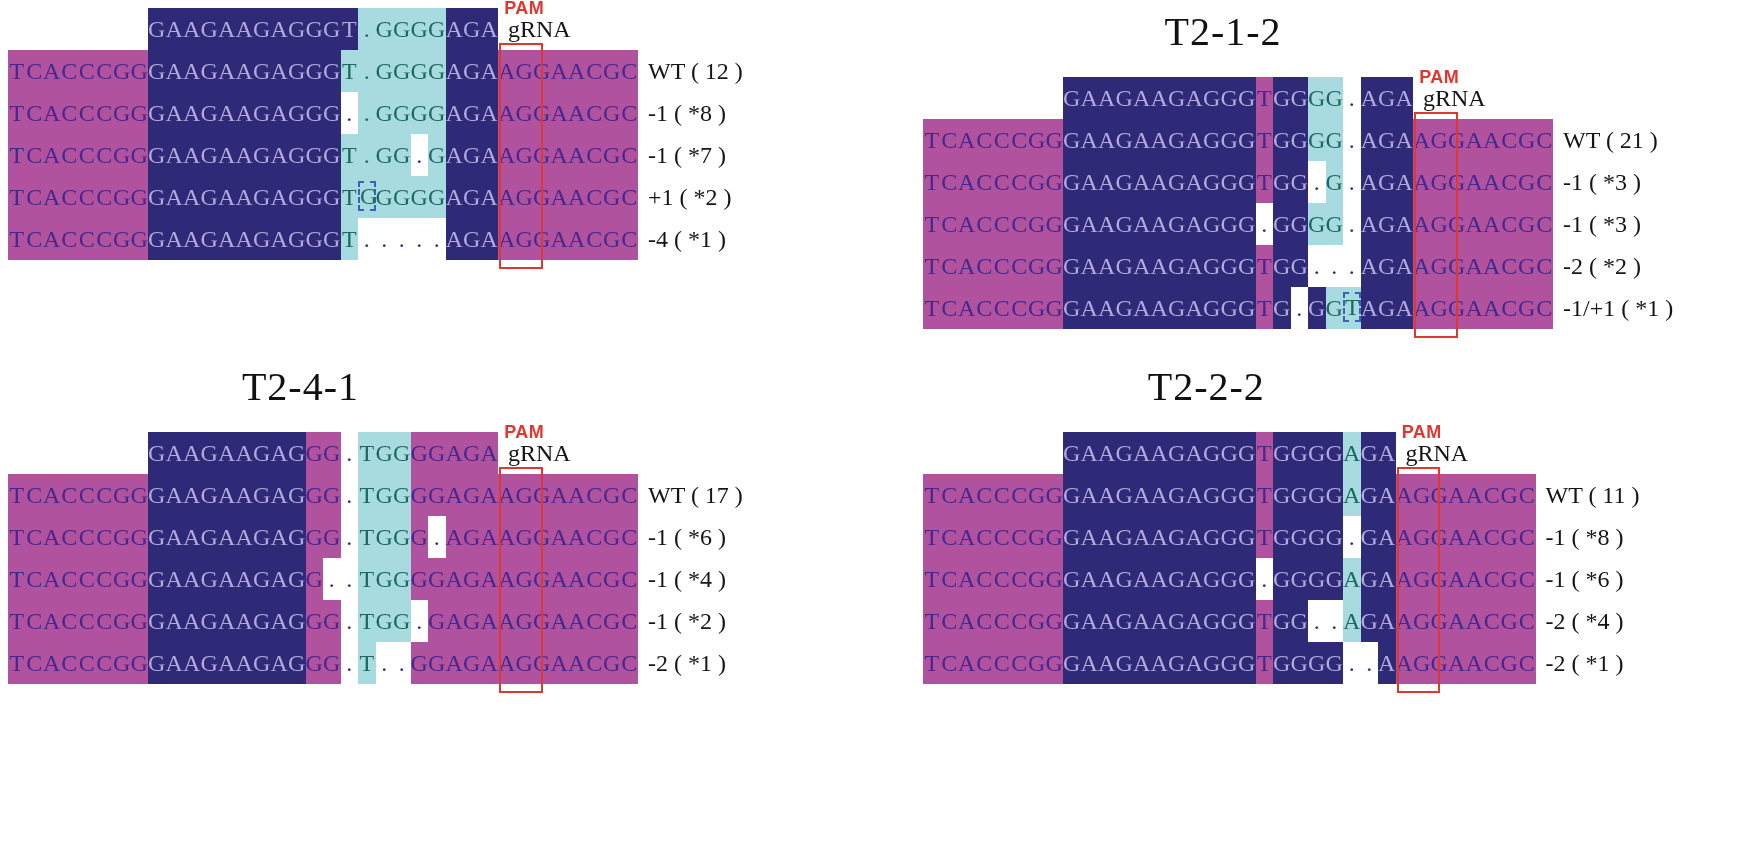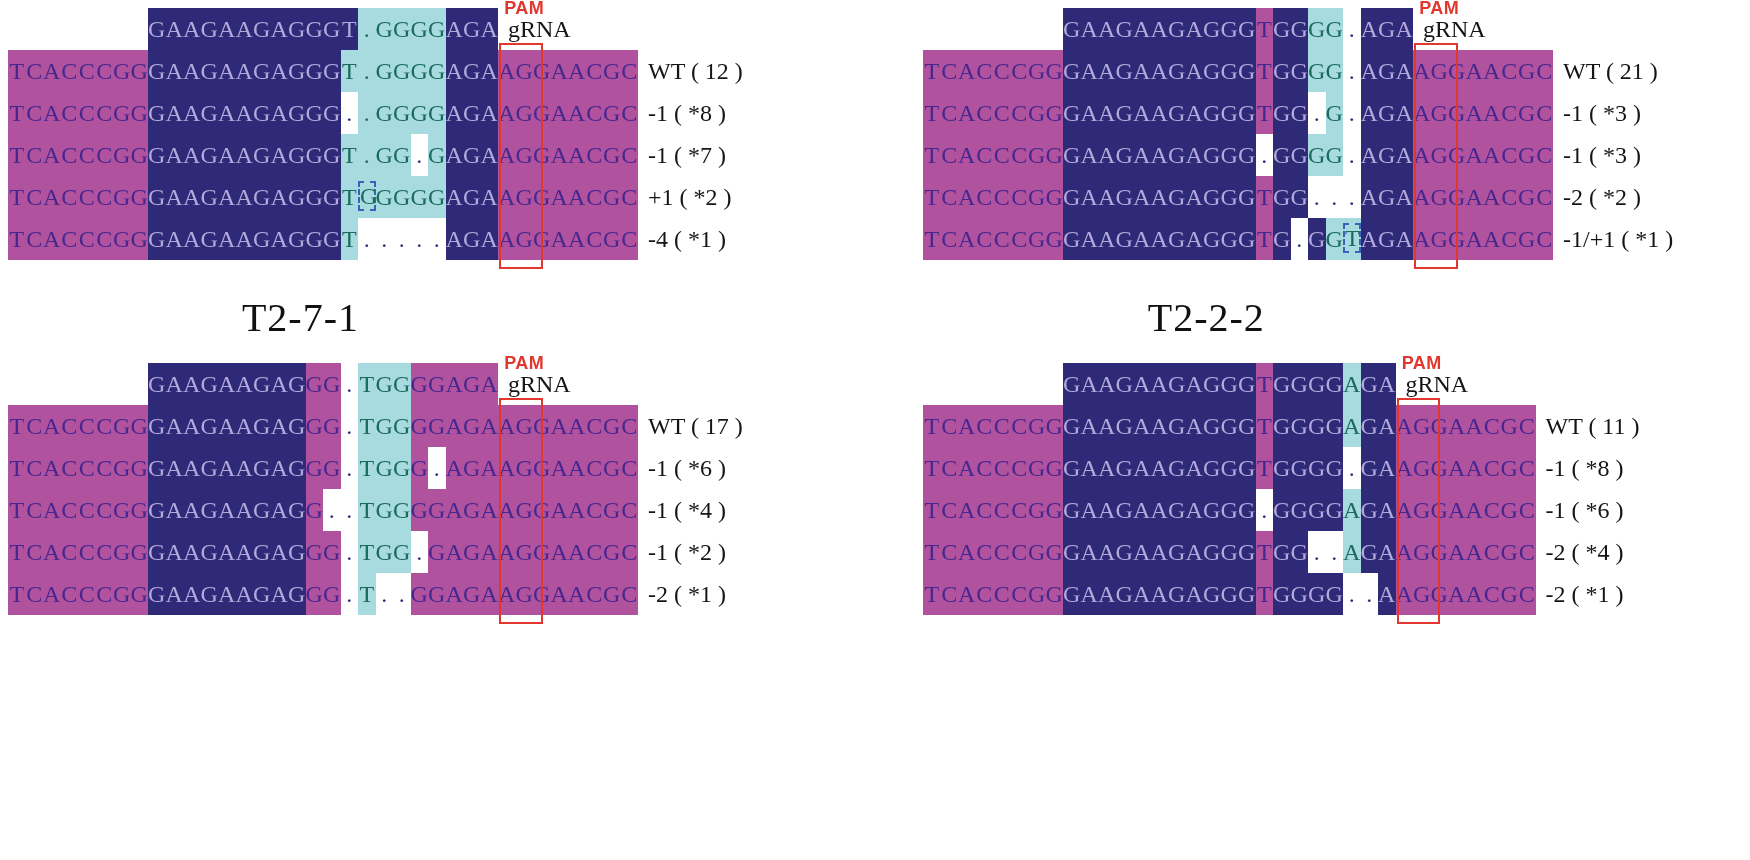--- a/index.html
+++ b/index.html
@@ -65,36 +65,37 @@
           <div class="seq-row"><span class="cell" style="background: rgb(177, 82, 158); color: rgb(69, 39, 143);">T</span><span class="cell" style="background: rgb(177, 82, 158); color: rgb(69, 39, 143);">C</span><span class="cell" style="background: rgb(177, 82, 158); color: rgb(69, 39, 143);">A</span><span class="cell" style="background: rgb(177, 82, 158); color: rgb(69, 39, 143);">C</span><span class="cell" style="background: rgb(177, 82, 158); color: rgb(69, 39, 143);">C</span><span class="cell" style="background: rgb(177, 82, 158); color: rgb(69, 39, 143);">C</span><span class="cell" style="background: rgb(177, 82, 158); color: rgb(69, 39, 143);">G</span><span class="cell" style="background: rgb(177, 82, 158); color: rgb(69, 39, 143);">G</span><span class="cell" style="background: rgb(47, 42, 119); color: rgb(179, 169, 221);">G</span><span class="cell" style="background: rgb(47, 42, 119); color: rgb(179, 169, 221);">A</span><span class="cell" style="background: rgb(47, 42, 119); color: rgb(179, 169, 221);">A</span><span class="cell" style="background: rgb(47, 42, 119); color: rgb(179, 169, 221);">G</span><span class="cell" style="background: rgb(47, 42, 119); color: rgb(179, 169, 221);">A</span><span class="cell" style="background: rgb(47, 42, 119); color: rgb(179, 169, 221);">A</span><span class="cell" style="background: rgb(47, 42, 119); color: rgb(179, 169, 221);">G</span><span class="cell" style="background: rgb(47, 42, 119); color: rgb(179, 169, 221);">A</span><span class="cell" style="background: rgb(47, 42, 119); color: rgb(179, 169, 221);">G</span><span class="cell" style="background: rgb(47, 42, 119); color: rgb(179, 169, 221);">G</span><span class="cell" style="background: rgb(47, 42, 119); color: rgb(179, 169, 221);">G</span><span class="cell" style="background: rgb(168, 219, 224); color: rgb(27, 106, 94);">T</span><span class="cell" style="background: rgb(168, 219, 224); color: rgb(27, 106, 94);">.</span><span class="cell" style="background: rgb(168, 219, 224); color: rgb(27, 106, 94);">G</span><span class="cell" style="background: rgb(168, 219, 224); color: rgb(27, 106, 94);">G</span><span class="cell" style="background: rgb(168, 219, 224); color: rgb(27, 106, 94);">G</span><span class="cell" style="background: rgb(168, 219, 224); color: rgb(27, 106, 94);">G</span><span class="cell" style="background: rgb(47, 42, 119); color: rgb(179, 169, 221);">A</span><span class="cell" style="background: rgb(47, 42, 119); color: rgb(179, 169, 221);">G</span><span class="cell" style="background: rgb(47, 42, 119); color: rgb(179, 169, 221);">A</span><span class="cell" style="background: rgb(177, 82, 158); color: rgb(69, 39, 143);">A</span><span class="cell" style="background: rgb(177, 82, 158); color: rgb(69, 39, 143);">G</span><span class="cell" style="background: rgb(177, 82, 158); color: rgb(69, 39, 143);">G</span><span class="cell" style="background: rgb(177, 82, 158); color: rgb(69, 39, 143);">A</span><span class="cell" style="background: rgb(177, 82, 158); color: rgb(69, 39, 143);">A</span><span class="cell" style="background: rgb(177, 82, 158); color: rgb(69, 39, 143);">C</span><span class="cell" style="background: rgb(177, 82, 158); color: rgb(69, 39, 143);">G</span><span class="cell" style="background: rgb(177, 82, 158); color: rgb(69, 39, 143);">C</span><span class="row-label" style="color: rgb(21, 21, 21);">WT ( 12 )</span></div>
           <div class="seq-row"><span class="cell" style="background: rgb(177, 82, 158); color: rgb(69, 39, 143);">T</span><span class="cell" style="background: rgb(177, 82, 158); color: rgb(69, 39, 143);">C</span><span class="cell" style="background: rgb(177, 82, 158); color: rgb(69, 39, 143);">A</span><span class="cell" style="background: rgb(177, 82, 158); color: rgb(69, 39, 143);">C</span><span class="cell" style="background: rgb(177, 82, 158); color: rgb(69, 39, 143);">C</span><span class="cell" style="background: rgb(177, 82, 158); color: rgb(69, 39, 143);">C</span><span class="cell" style="background: rgb(177, 82, 158); color: rgb(69, 39, 143);">G</span><span class="cell" style="background: rgb(177, 82, 158); color: rgb(69, 39, 143);">G</span><span class="cell" style="background: rgb(47, 42, 119); color: rgb(179, 169, 221);">G</span><span class="cell" style="background: rgb(47, 42, 119); color: rgb(179, 169, 221);">A</span><span class="cell" style="background: rgb(47, 42, 119); color: rgb(179, 169, 221);">A</span><span class="cell" style="background: rgb(47, 42, 119); color: rgb(179, 169, 221);">G</span><span class="cell" style="background: rgb(47, 42, 119); color: rgb(179, 169, 221);">A</span><span class="cell" style="background: rgb(47, 42, 119); color: rgb(179, 169, 221);">A</span><span class="cell" style="background: rgb(47, 42, 119); color: rgb(179, 169, 221);">G</span><span class="cell" style="background: rgb(47, 42, 119); color: rgb(179, 169, 221);">A</span><span class="cell" style="background: rgb(47, 42, 119); color: rgb(179, 169, 221);">G</span><span class="cell" style="background: rgb(47, 42, 119); color: rgb(179, 169, 221);">G</span><span class="cell" style="background: rgb(47, 42, 119); color: rgb(179, 169, 221);">G</span><span class="cell" style="background: rgb(255, 255, 255); color: rgb(47, 42, 119);">.</span><span class="cell" style="background: rgb(168, 219, 224); color: rgb(27, 106, 94);">.</span><span class="cell" style="background: rgb(168, 219, 224); color: rgb(27, 106, 94);">G</span><span class="cell" style="background: rgb(168, 219, 224); color: rgb(27, 106, 94);">G</span><span class="cell" style="background: rgb(168, 219, 224); color: rgb(27, 106, 94);">G</span><span class="cell" style="background: rgb(168, 219, 224); color: rgb(27, 106, 94);">G</span><span class="cell" style="background: rgb(47, 42, 119); color: rgb(179, 169, 221);">A</span><span class="cell" style="background: rgb(47, 42, 119); color: rgb(179, 169, 221);">G</span><span class="cell" style="background: rgb(47, 42, 119); color: rgb(179, 169, 221);">A</span><span class="cell" style="background: rgb(177, 82, 158); color: rgb(69, 39, 143);">A</span><span class="cell" style="background: rgb(177, 82, 158); color: rgb(69, 39, 143);">G</span><span class="cell" style="background: rgb(177, 82, 158); color: rgb(69, 39, 143);">G</span><span class="cell" style="background: rgb(177, 82, 158); color: rgb(69, 39, 143);">A</span><span class="cell" style="background: rgb(177, 82, 158); color: rgb(69, 39, 143);">A</span><span class="cell" style="background: rgb(177, 82, 158); color: rgb(69, 39, 143);">C</span><span class="cell" style="background: rgb(177, 82, 158); color: rgb(69, 39, 143);">G</span><span class="cell" style="background: rgb(177, 82, 158); color: rgb(69, 39, 143);">C</span><span class="row-label" style="color: rgb(21, 21, 21);">-1 ( *8 )</span></div>
           <div class="seq-row"><span class="cell" style="background: rgb(177, 82, 158); color: rgb(69, 39, 143);">T</span><span class="cell" style="background: rgb(177, 82, 158); color: rgb(69, 39, 143);">C</span><span class="cell" style="background: rgb(177, 82, 158); color: rgb(69, 39, 143);">A</span><span class="cell" style="background: rgb(177, 82, 158); color: rgb(69, 39, 143);">C</span><span class="cell" style="background: rgb(177, 82, 158); color: rgb(69, 39, 143);">C</span><span class="cell" style="background: rgb(177, 82, 158); color: rgb(69, 39, 143);">C</span><span class="cell" style="background: rgb(177, 82, 158); color: rgb(69, 39, 143);">G</span><span class="cell" style="background: rgb(177, 82, 158); color: rgb(69, 39, 143);">G</span><span class="cell" style="background: rgb(47, 42, 119); color: rgb(179, 169, 221);">G</span><span class="cell" style="background: rgb(47, 42, 119); color: rgb(179, 169, 221);">A</span><span class="cell" style="background: rgb(47, 42, 119); color: rgb(179, 169, 221);">A</span><span class="cell" style="background: rgb(47, 42, 119); color: rgb(179, 169, 221);">G</span><span class="cell" style="background: rgb(47, 42, 119); color: rgb(179, 169, 221);">A</span><span class="cell" style="background: rgb(47, 42, 119); color: rgb(179, 169, 221);">A</span><span class="cell" style="background: rgb(47, 42, 119); color: rgb(179, 169, 221);">G</span><span class="cell" style="background: rgb(47, 42, 119); color: rgb(179, 169, 221);">A</span><span class="cell" style="background: rgb(47, 42, 119); color: rgb(179, 169, 221);">G</span><span class="cell" style="background: rgb(47, 42, 119); color: rgb(179, 169, 221);">G</span><span class="cell" style="background: rgb(47, 42, 119); color: rgb(179, 169, 221);">G</span><span class="cell" style="background: rgb(168, 219, 224); color: rgb(27, 106, 94);">T</span><span class="cell" style="background: rgb(168, 219, 224); color: rgb(27, 106, 94);">.</span><span class="cell" style="background: rgb(168, 219, 224); color: rgb(27, 106, 94);">G</span><span class="cell" style="background: rgb(168, 219, 224); color: rgb(27, 106, 94);">G</span><span class="cell" style="background: rgb(255, 255, 255); color: rgb(47, 42, 119);">.</span><span class="cell" style="background: rgb(168, 219, 224); color: rgb(27, 106, 94);">G</span><span class="cell" style="background: rgb(47, 42, 119); color: rgb(179, 169, 221);">A</span><span class="cell" style="background: rgb(47, 42, 119); color: rgb(179, 169, 221);">G</span><span class="cell" style="background: rgb(47, 42, 119); color: rgb(179, 169, 221);">A</span><span class="cell" style="background: rgb(177, 82, 158); color: rgb(69, 39, 143);">A</span><span class="cell" style="background: rgb(177, 82, 158); color: rgb(69, 39, 143);">G</span><span class="cell" style="background: rgb(177, 82, 158); color: rgb(69, 39, 143);">G</span><span class="cell" style="background: rgb(177, 82, 158); color: rgb(69, 39, 143);">A</span><span class="cell" style="background: rgb(177, 82, 158); color: rgb(69, 39, 143);">A</span><span class="cell" style="background: rgb(177, 82, 158); color: rgb(69, 39, 143);">C</span><span class="cell" style="background: rgb(177, 82, 158); color: rgb(69, 39, 143);">G</span><span class="cell" style="background: rgb(177, 82, 158); color: rgb(69, 39, 143);">C</span><span class="row-label" style="color: rgb(21, 21, 21);">-1 ( *7 )</span></div>
           <div class="seq-row"><span class="cell" style="background: rgb(177, 82, 158); color: rgb(69, 39, 143);">T</span><span class="cell" style="background: rgb(177, 82, 158); color: rgb(69, 39, 143);">C</span><span class="cell" style="background: rgb(177, 82, 158); color: rgb(69, 39, 143);">A</span><span class="cell" style="background: rgb(177, 82, 158); color: rgb(69, 39, 143);">C</span><span class="cell" style="background: rgb(177, 82, 158); color: rgb(69, 39, 143);">C</span><span class="cell" style="background: rgb(177, 82, 158); color: rgb(69, 39, 143);">C</span><span class="cell" style="background: rgb(177, 82, 158); color: rgb(69, 39, 143);">G</span><span class="cell" style="background: rgb(177, 82, 158); color: rgb(69, 39, 143);">G</span><span class="cell" style="background: rgb(47, 42, 119); color: rgb(179, 169, 221);">G</span><span class="cell" style="background: rgb(47, 42, 119); color: rgb(179, 169, 221);">A</span><span class="cell" style="background: rgb(47, 42, 119); color: rgb(179, 169, 221);">A</span><span class="cell" style="background: rgb(47, 42, 119); color: rgb(179, 169, 221);">G</span><span class="cell" style="background: rgb(47, 42, 119); color: rgb(179, 169, 221);">A</span><span class="cell" style="background: rgb(47, 42, 119); color: rgb(179, 169, 221);">A</span><span class="cell" style="background: rgb(47, 42, 119); color: rgb(179, 169, 221);">G</span><span class="cell" style="background: rgb(47, 42, 119); color: rgb(179, 169, 221);">A</span><span class="cell" style="background: rgb(47, 42, 119); color: rgb(179, 169, 221);">G</span><span class="cell" style="background: rgb(47, 42, 119); color: rgb(179, 169, 221);">G</span><span class="cell" style="background: rgb(47, 42, 119); color: rgb(179, 169, 221);">G</span><span class="cell" style="background: rgb(168, 219, 224); color: rgb(27, 106, 94);">T</span><span class="cell" style="background: rgb(168, 219, 224); color: rgb(27, 106, 94);"><span class="ins-box" style="border-color: rgb(58, 98, 184);">G</span></span><span class="cell" style="background: rgb(168, 219, 224); color: rgb(27, 106, 94);">G</span><span class="cell" style="background: rgb(168, 219, 224); color: rgb(27, 106, 94);">G</span><span class="cell" style="background: rgb(168, 219, 224); color: rgb(27, 106, 94);">G</span><span class="cell" style="background: rgb(168, 219, 224); color: rgb(27, 106, 94);">G</span><span class="cell" style="background: rgb(47, 42, 119); color: rgb(179, 169, 221);">A</span><span class="cell" style="background: rgb(47, 42, 119); color: rgb(179, 169, 221);">G</span><span class="cell" style="background: rgb(47, 42, 119); color: rgb(179, 169, 221);">A</span><span class="cell" style="background: rgb(177, 82, 158); color: rgb(69, 39, 143);">A</span><span class="cell" style="background: rgb(177, 82, 158); color: rgb(69, 39, 143);">G</span><span class="cell" style="background: rgb(177, 82, 158); color: rgb(69, 39, 143);">G</span><span class="cell" style="background: rgb(177, 82, 158); color: rgb(69, 39, 143);">A</span><span class="cell" style="background: rgb(177, 82, 158); color: rgb(69, 39, 143);">A</span><span class="cell" style="background: rgb(177, 82, 158); color: rgb(69, 39, 143);">C</span><span class="cell" style="background: rgb(177, 82, 158); color: rgb(69, 39, 143);">G</span><span class="cell" style="background: rgb(177, 82, 158); color: rgb(69, 39, 143);">C</span><span class="row-label" style="color: rgb(21, 21, 21);">+1 ( *2 )</span></div>
           <div class="seq-row"><span class="cell" style="background: rgb(177, 82, 158); color: rgb(69, 39, 143);">T</span><span class="cell" style="background: rgb(177, 82, 158); color: rgb(69, 39, 143);">C</span><span class="cell" style="background: rgb(177, 82, 158); color: rgb(69, 39, 143);">A</span><span class="cell" style="background: rgb(177, 82, 158); color: rgb(69, 39, 143);">C</span><span class="cell" style="background: rgb(177, 82, 158); color: rgb(69, 39, 143);">C</span><span class="cell" style="background: rgb(177, 82, 158); color: rgb(69, 39, 143);">C</span><span class="cell" style="background: rgb(177, 82, 158); color: rgb(69, 39, 143);">G</span><span class="cell" style="background: rgb(177, 82, 158); color: rgb(69, 39, 143);">G</span><span class="cell" style="background: rgb(47, 42, 119); color: rgb(179, 169, 221);">G</span><span class="cell" style="background: rgb(47, 42, 119); color: rgb(179, 169, 221);">A</span><span class="cell" style="background: rgb(47, 42, 119); color: rgb(179, 169, 221);">A</span><span class="cell" style="background: rgb(47, 42, 119); color: rgb(179, 169, 221);">G</span><span class="cell" style="background: rgb(47, 42, 119); color: rgb(179, 169, 221);">A</span><span class="cell" style="background: rgb(47, 42, 119); color: rgb(179, 169, 221);">A</span><span class="cell" style="background: rgb(47, 42, 119); color: rgb(179, 169, 221);">G</span><span class="cell" style="background: rgb(47, 42, 119); color: rgb(179, 169, 221);">A</span><span class="cell" style="background: rgb(47, 42, 119); color: rgb(179, 169, 221);">G</span><span class="cell" style="background: rgb(47, 42, 119); color: rgb(179, 169, 221);">G</span><span class="cell" style="background: rgb(47, 42, 119); color: rgb(179, 169, 221);">G</span><span class="cell" style="background: rgb(168, 219, 224); color: rgb(27, 106, 94);">T</span><span class="cell" style="background: rgb(255, 255, 255); color: rgb(47, 42, 119);">.</span><span class="cell" style="background: rgb(255, 255, 255); color: rgb(47, 42, 119);">.</span><span class="cell" style="background: rgb(255, 255, 255); color: rgb(47, 42, 119);">.</span><span class="cell" style="background: rgb(255, 255, 255); color: rgb(47, 42, 119);">.</span><span class="cell" style="background: rgb(255, 255, 255); color: rgb(47, 42, 119);">.</span><span class="cell" style="background: rgb(47, 42, 119); color: rgb(179, 169, 221);">A</span><span class="cell" style="background: rgb(47, 42, 119); color: rgb(179, 169, 221);">G</span><span class="cell" style="background: rgb(47, 42, 119); color: rgb(179, 169, 221);">A</span><span class="cell" style="background: rgb(177, 82, 158); color: rgb(69, 39, 143);">A</span><span class="cell" style="background: rgb(177, 82, 158); color: rgb(69, 39, 143);">G</span><span class="cell" style="background: rgb(177, 82, 158); color: rgb(69, 39, 143);">G</span><span class="cell" style="background: rgb(177, 82, 158); color: rgb(69, 39, 143);">A</span><span class="cell" style="background: rgb(177, 82, 158); color: rgb(69, 39, 143);">A</span><span class="cell" style="background: rgb(177, 82, 158); color: rgb(69, 39, 143);">C</span><span class="cell" style="background: rgb(177, 82, 158); color: rgb(69, 39, 143);">G</span><span class="cell" style="background: rgb(177, 82, 158); color: rgb(69, 39, 143);">C</span><span class="row-label" style="color: rgb(21, 21, 21);">-4 ( *1 )</span></div>
         </div>
     </div>
   </section>
 
   <section class="panel right">
+    <h2 class="panel-title">T2-1-2</h2>
     <div class="align-wrap">
       <div class="pam-label" style="left: 516.25px; color: rgb(224, 55, 46);">PAM</div>
       <div class="pam-box" style="left: 491px; top: 35px; width: 43.5px; height: 226px; border-color: rgb(224, 55, 46);"></div>
       <div class="rows">
           <div class="seq-row"><span class="cell spacer"></span><span class="cell spacer"></span><span class="cell spacer"></span><span class="cell spacer"></span><span class="cell spacer"></span><span class="cell spacer"></span><span class="cell spacer"></span><span class="cell spacer"></span><span class="cell" style="background: rgb(47, 42, 119); color: rgb(179, 169, 221);">G</span><span class="cell" style="background: rgb(47, 42, 119); color: rgb(179, 169, 221);">A</span><span class="cell" style="background: rgb(47, 42, 119); color: rgb(179, 169, 221);">A</span><span class="cell" style="background: rgb(47, 42, 119); color: rgb(179, 169, 221);">G</span><span class="cell" style="background: rgb(47, 42, 119); color: rgb(179, 169, 221);">A</span><span class="cell" style="background: rgb(47, 42, 119); color: rgb(179, 169, 221);">A</span><span class="cell" style="background: rgb(47, 42, 119); color: rgb(179, 169, 221);">G</span><span class="cell" style="background: rgb(47, 42, 119); color: rgb(179, 169, 221);">A</span><span class="cell" style="background: rgb(47, 42, 119); color: rgb(179, 169, 221);">G</span><span class="cell" style="background: rgb(47, 42, 119); color: rgb(179, 169, 221);">G</span><span class="cell" style="background: rgb(47, 42, 119); color: rgb(179, 169, 221);">G</span><span class="cell" style="background: rgb(177, 82, 158); color: rgb(69, 39, 143);">T</span><span class="cell" style="background: rgb(47, 42, 119); color: rgb(179, 169, 221);">G</span><span class="cell" style="background: rgb(47, 42, 119); color: rgb(179, 169, 221);">G</span><span class="cell" style="background: rgb(168, 219, 224); color: rgb(27, 106, 94);">G</span><span class="cell" style="background: rgb(168, 219, 224); color: rgb(27, 106, 94);">G</span><span class="cell" style="background: rgb(255, 255, 255); color: rgb(47, 42, 119);">.</span><span class="cell" style="background: rgb(47, 42, 119); color: rgb(179, 169, 221);">A</span><span class="cell" style="background: rgb(47, 42, 119); color: rgb(179, 169, 221);">G</span><span class="cell" style="background: rgb(47, 42, 119); color: rgb(179, 169, 221);">A</span><span class="row-label" style="color: rgb(21, 21, 21);">gRNA</span></div>
           <div class="seq-row"><span class="cell" style="background: rgb(177, 82, 158); color: rgb(69, 39, 143);">T</span><span class="cell" style="background: rgb(177, 82, 158); color: rgb(69, 39, 143);">C</span><span class="cell" style="background: rgb(177, 82, 158); color: rgb(69, 39, 143);">A</span><span class="cell" style="background: rgb(177, 82, 158); color: rgb(69, 39, 143);">C</span><span class="cell" style="background: rgb(177, 82, 158); color: rgb(69, 39, 143);">C</span><span class="cell" style="background: rgb(177, 82, 158); color: rgb(69, 39, 143);">C</span><span class="cell" style="background: rgb(177, 82, 158); color: rgb(69, 39, 143);">G</span><span class="cell" style="background: rgb(177, 82, 158); color: rgb(69, 39, 143);">G</span><span class="cell" style="background: rgb(47, 42, 119); color: rgb(179, 169, 221);">G</span><span class="cell" style="background: rgb(47, 42, 119); color: rgb(179, 169, 221);">A</span><span class="cell" style="background: rgb(47, 42, 119); color: rgb(179, 169, 221);">A</span><span class="cell" style="background: rgb(47, 42, 119); color: rgb(179, 169, 221);">G</span><span class="cell" style="background: rgb(47, 42, 119); color: rgb(179, 169, 221);">A</span><span class="cell" style="background: rgb(47, 42, 119); color: rgb(179, 169, 221);">A</span><span class="cell" style="background: rgb(47, 42, 119); color: rgb(179, 169, 221);">G</span><span class="cell" style="background: rgb(47, 42, 119); color: rgb(179, 169, 221);">A</span><span class="cell" style="background: rgb(47, 42, 119); color: rgb(179, 169, 221);">G</span><span class="cell" style="background: rgb(47, 42, 119); color: rgb(179, 169, 221);">G</span><span class="cell" style="background: rgb(47, 42, 119); color: rgb(179, 169, 221);">G</span><span class="cell" style="background: rgb(177, 82, 158); color: rgb(69, 39, 143);">T</span><span class="cell" style="background: rgb(47, 42, 119); color: rgb(179, 169, 221);">G</span><span class="cell" style="background: rgb(47, 42, 119); color: rgb(179, 169, 221);">G</span><span class="cell" style="background: rgb(168, 219, 224); color: rgb(27, 106, 94);">G</span><span class="cell" style="background: rgb(168, 219, 224); color: rgb(27, 106, 94);">G</span><span class="cell" style="background: rgb(255, 255, 255); color: rgb(47, 42, 119);">.</span><span class="cell" style="background: rgb(47, 42, 119); color: rgb(179, 169, 221);">A</span><span class="cell" style="background: rgb(47, 42, 119); color: rgb(179, 169, 221);">G</span><span class="cell" style="background: rgb(47, 42, 119); color: rgb(179, 169, 221);">A</span><span class="cell" style="background: rgb(177, 82, 158); color: rgb(69, 39, 143);">A</span><span class="cell" style="background: rgb(177, 82, 158); color: rgb(69, 39, 143);">G</span><span class="cell" style="background: rgb(177, 82, 158); color: rgb(69, 39, 143);">G</span><span class="cell" style="background: rgb(177, 82, 158); color: rgb(69, 39, 143);">A</span><span class="cell" style="background: rgb(177, 82, 158); color: rgb(69, 39, 143);">A</span><span class="cell" style="background: rgb(177, 82, 158); color: rgb(69, 39, 143);">C</span><span class="cell" style="background: rgb(177, 82, 158); color: rgb(69, 39, 143);">G</span><span class="cell" style="background: rgb(177, 82, 158); color: rgb(69, 39, 143);">C</span><span class="row-label" style="color: rgb(21, 21, 21);">WT ( 21 )</span></div>
           <div class="seq-row"><span class="cell" style="background: rgb(177, 82, 158); color: rgb(69, 39, 143);">T</span><span class="cell" style="background: rgb(177, 82, 158); color: rgb(69, 39, 143);">C</span><span class="cell" style="background: rgb(177, 82, 158); color: rgb(69, 39, 143);">A</span><span class="cell" style="background: rgb(177, 82, 158); color: rgb(69, 39, 143);">C</span><span class="cell" style="background: rgb(177, 82, 158); color: rgb(69, 39, 143);">C</span><span class="cell" style="background: rgb(177, 82, 158); color: rgb(69, 39, 143);">C</span><span class="cell" style="background: rgb(177, 82, 158); color: rgb(69, 39, 143);">G</span><span class="cell" style="background: rgb(177, 82, 158); color: rgb(69, 39, 143);">G</span><span class="cell" style="background: rgb(47, 42, 119); color: rgb(179, 169, 221);">G</span><span class="cell" style="background: rgb(47, 42, 119); color: rgb(179, 169, 221);">A</span><span class="cell" style="background: rgb(47, 42, 119); color: rgb(179, 169, 221);">A</span><span class="cell" style="background: rgb(47, 42, 119); color: rgb(179, 169, 221);">G</span><span class="cell" style="background: rgb(47, 42, 119); color: rgb(179, 169, 221);">A</span><span class="cell" style="background: rgb(47, 42, 119); color: rgb(179, 169, 221);">A</span><span class="cell" style="background: rgb(47, 42, 119); color: rgb(179, 169, 221);">G</span><span class="cell" style="background: rgb(47, 42, 119); color: rgb(179, 169, 221);">A</span><span class="cell" style="background: rgb(47, 42, 119); color: rgb(179, 169, 221);">G</span><span class="cell" style="background: rgb(47, 42, 119); color: rgb(179, 169, 221);">G</span><span class="cell" style="background: rgb(47, 42, 119); color: rgb(179, 169, 221);">G</span><span class="cell" style="background: rgb(177, 82, 158); color: rgb(69, 39, 143);">T</span><span class="cell" style="background: rgb(47, 42, 119); color: rgb(179, 169, 221);">G</span><span class="cell" style="background: rgb(47, 42, 119); color: rgb(179, 169, 221);">G</span><span class="cell" style="background: rgb(255, 255, 255); color: rgb(47, 42, 119);">.</span><span class="cell" style="background: rgb(168, 219, 224); color: rgb(27, 106, 94);">G</span><span class="cell" style="background: rgb(255, 255, 255); color: rgb(47, 42, 119);">.</span><span class="cell" style="background: rgb(47, 42, 119); color: rgb(179, 169, 221);">A</span><span class="cell" style="background: rgb(47, 42, 119); color: rgb(179, 169, 221);">G</span><span class="cell" style="background: rgb(47, 42, 119); color: rgb(179, 169, 221);">A</span><span class="cell" style="background: rgb(177, 82, 158); color: rgb(69, 39, 143);">A</span><span class="cell" style="background: rgb(177, 82, 158); color: rgb(69, 39, 143);">G</span><span class="cell" style="background: rgb(177, 82, 158); color: rgb(69, 39, 143);">G</span><span class="cell" style="background: rgb(177, 82, 158); color: rgb(69, 39, 143);">A</span><span class="cell" style="background: rgb(177, 82, 158); color: rgb(69, 39, 143);">A</span><span class="cell" style="background: rgb(177, 82, 158); color: rgb(69, 39, 143);">C</span><span class="cell" style="background: rgb(177, 82, 158); color: rgb(69, 39, 143);">G</span><span class="cell" style="background: rgb(177, 82, 158); color: rgb(69, 39, 143);">C</span><span class="row-label" style="color: rgb(21, 21, 21);">-1 ( *3 )</span></div>
           <div class="seq-row"><span class="cell" style="background: rgb(177, 82, 158); color: rgb(69, 39, 143);">T</span><span class="cell" style="background: rgb(177, 82, 158); color: rgb(69, 39, 143);">C</span><span class="cell" style="background: rgb(177, 82, 158); color: rgb(69, 39, 143);">A</span><span class="cell" style="background: rgb(177, 82, 158); color: rgb(69, 39, 143);">C</span><span class="cell" style="background: rgb(177, 82, 158); color: rgb(69, 39, 143);">C</span><span class="cell" style="background: rgb(177, 82, 158); color: rgb(69, 39, 143);">C</span><span class="cell" style="background: rgb(177, 82, 158); color: rgb(69, 39, 143);">G</span><span class="cell" style="background: rgb(177, 82, 158); color: rgb(69, 39, 143);">G</span><span class="cell" style="background: rgb(47, 42, 119); color: rgb(179, 169, 221);">G</span><span class="cell" style="background: rgb(47, 42, 119); color: rgb(179, 169, 221);">A</span><span class="cell" style="background: rgb(47, 42, 119); color: rgb(179, 169, 221);">A</span><span class="cell" style="background: rgb(47, 42, 119); color: rgb(179, 169, 221);">G</span><span class="cell" style="background: rgb(47, 42, 119); color: rgb(179, 169, 221);">A</span><span class="cell" style="background: rgb(47, 42, 119); color: rgb(179, 169, 221);">A</span><span class="cell" style="background: rgb(47, 42, 119); color: rgb(179, 169, 221);">G</span><span class="cell" style="background: rgb(47, 42, 119); color: rgb(179, 169, 221);">A</span><span class="cell" style="background: rgb(47, 42, 119); color: rgb(179, 169, 221);">G</span><span class="cell" style="background: rgb(47, 42, 119); color: rgb(179, 169, 221);">G</span><span class="cell" style="background: rgb(47, 42, 119); color: rgb(179, 169, 221);">G</span><span class="cell" style="background: rgb(255, 255, 255); color: rgb(47, 42, 119);">.</span><span class="cell" style="background: rgb(47, 42, 119); color: rgb(179, 169, 221);">G</span><span class="cell" style="background: rgb(47, 42, 119); color: rgb(179, 169, 221);">G</span><span class="cell" style="background: rgb(168, 219, 224); color: rgb(27, 106, 94);">G</span><span class="cell" style="background: rgb(168, 219, 224); color: rgb(27, 106, 94);">G</span><span class="cell" style="background: rgb(255, 255, 255); color: rgb(47, 42, 119);">.</span><span class="cell" style="background: rgb(47, 42, 119); color: rgb(179, 169, 221);">A</span><span class="cell" style="background: rgb(47, 42, 119); color: rgb(179, 169, 221);">G</span><span class="cell" style="background: rgb(47, 42, 119); color: rgb(179, 169, 221);">A</span><span class="cell" style="background: rgb(177, 82, 158); color: rgb(69, 39, 143);">A</span><span class="cell" style="background: rgb(177, 82, 158); color: rgb(69, 39, 143);">G</span><span class="cell" style="background: rgb(177, 82, 158); color: rgb(69, 39, 143);">G</span><span class="cell" style="background: rgb(177, 82, 158); color: rgb(69, 39, 143);">A</span><span class="cell" style="background: rgb(177, 82, 158); color: rgb(69, 39, 143);">A</span><span class="cell" style="background: rgb(177, 82, 158); color: rgb(69, 39, 143);">C</span><span class="cell" style="background: rgb(177, 82, 158); color: rgb(69, 39, 143);">G</span><span class="cell" style="background: rgb(177, 82, 158); color: rgb(69, 39, 143);">C</span><span class="row-label" style="color: rgb(21, 21, 21);">-1 ( *3 )</span></div>
           <div class="seq-row"><span class="cell" style="background: rgb(177, 82, 158); color: rgb(69, 39, 143);">T</span><span class="cell" style="background: rgb(177, 82, 158); color: rgb(69, 39, 143);">C</span><span class="cell" style="background: rgb(177, 82, 158); color: rgb(69, 39, 143);">A</span><span class="cell" style="background: rgb(177, 82, 158); color: rgb(69, 39, 143);">C</span><span class="cell" style="background: rgb(177, 82, 158); color: rgb(69, 39, 143);">C</span><span class="cell" style="background: rgb(177, 82, 158); color: rgb(69, 39, 143);">C</span><span class="cell" style="background: rgb(177, 82, 158); color: rgb(69, 39, 143);">G</span><span class="cell" style="background: rgb(177, 82, 158); color: rgb(69, 39, 143);">G</span><span class="cell" style="background: rgb(47, 42, 119); color: rgb(179, 169, 221);">G</span><span class="cell" style="background: rgb(47, 42, 119); color: rgb(179, 169, 221);">A</span><span class="cell" style="background: rgb(47, 42, 119); color: rgb(179, 169, 221);">A</span><span class="cell" style="background: rgb(47, 42, 119); color: rgb(179, 169, 221);">G</span><span class="cell" style="background: rgb(47, 42, 119); color: rgb(179, 169, 221);">A</span><span class="cell" style="background: rgb(47, 42, 119); color: rgb(179, 169, 221);">A</span><span class="cell" style="background: rgb(47, 42, 119); color: rgb(179, 169, 221);">G</span><span class="cell" style="background: rgb(47, 42, 119); color: rgb(179, 169, 221);">A</span><span class="cell" style="background: rgb(47, 42, 119); color: rgb(179, 169, 221);">G</span><span class="cell" style="background: rgb(47, 42, 119); color: rgb(179, 169, 221);">G</span><span class="cell" style="background: rgb(47, 42, 119); color: rgb(179, 169, 221);">G</span><span class="cell" style="background: rgb(177, 82, 158); color: rgb(69, 39, 143);">T</span><span class="cell" style="background: rgb(47, 42, 119); color: rgb(179, 169, 221);">G</span><span class="cell" style="background: rgb(47, 42, 119); color: rgb(179, 169, 221);">G</span><span class="cell" style="background: rgb(255, 255, 255); color: rgb(47, 42, 119);">.</span><span class="cell" style="background: rgb(255, 255, 255); color: rgb(47, 42, 119);">.</span><span class="cell" style="background: rgb(255, 255, 255); color: rgb(47, 42, 119);">.</span><span class="cell" style="background: rgb(47, 42, 119); color: rgb(179, 169, 221);">A</span><span class="cell" style="background: rgb(47, 42, 119); color: rgb(179, 169, 221);">G</span><span class="cell" style="background: rgb(47, 42, 119); color: rgb(179, 169, 221);">A</span><span class="cell" style="background: rgb(177, 82, 158); color: rgb(69, 39, 143);">A</span><span class="cell" style="background: rgb(177, 82, 158); color: rgb(69, 39, 143);">G</span><span class="cell" style="background: rgb(177, 82, 158); color: rgb(69, 39, 143);">G</span><span class="cell" style="background: rgb(177, 82, 158); color: rgb(69, 39, 143);">A</span><span class="cell" style="background: rgb(177, 82, 158); color: rgb(69, 39, 143);">A</span><span class="cell" style="background: rgb(177, 82, 158); color: rgb(69, 39, 143);">C</span><span class="cell" style="background: rgb(177, 82, 158); color: rgb(69, 39, 143);">G</span><span class="cell" style="background: rgb(177, 82, 158); color: rgb(69, 39, 143);">C</span><span class="row-label" style="color: rgb(21, 21, 21);">-2 ( *2 )</span></div>
           <div class="seq-row"><span class="cell" style="background: rgb(177, 82, 158); color: rgb(69, 39, 143);">T</span><span class="cell" style="background: rgb(177, 82, 158); color: rgb(69, 39, 143);">C</span><span class="cell" style="background: rgb(177, 82, 158); color: rgb(69, 39, 143);">A</span><span class="cell" style="background: rgb(177, 82, 158); color: rgb(69, 39, 143);">C</span><span class="cell" style="background: rgb(177, 82, 158); color: rgb(69, 39, 143);">C</span><span class="cell" style="background: rgb(177, 82, 158); color: rgb(69, 39, 143);">C</span><span class="cell" style="background: rgb(177, 82, 158); color: rgb(69, 39, 143);">G</span><span class="cell" style="background: rgb(177, 82, 158); color: rgb(69, 39, 143);">G</span><span class="cell" style="background: rgb(47, 42, 119); color: rgb(179, 169, 221);">G</span><span class="cell" style="background: rgb(47, 42, 119); color: rgb(179, 169, 221);">A</span><span class="cell" style="background: rgb(47, 42, 119); color: rgb(179, 169, 221);">A</span><span class="cell" style="background: rgb(47, 42, 119); color: rgb(179, 169, 221);">G</span><span class="cell" style="background: rgb(47, 42, 119); color: rgb(179, 169, 221);">A</span><span class="cell" style="background: rgb(47, 42, 119); color: rgb(179, 169, 221);">A</span><span class="cell" style="background: rgb(47, 42, 119); color: rgb(179, 169, 221);">G</span><span class="cell" style="background: rgb(47, 42, 119); color: rgb(179, 169, 221);">A</span><span class="cell" style="background: rgb(47, 42, 119); color: rgb(179, 169, 221);">G</span><span class="cell" style="background: rgb(47, 42, 119); color: rgb(179, 169, 221);">G</span><span class="cell" style="background: rgb(47, 42, 119); color: rgb(179, 169, 221);">G</span><span class="cell" style="background: rgb(177, 82, 158); color: rgb(69, 39, 143);">T</span><span class="cell" style="background: rgb(47, 42, 119); color: rgb(179, 169, 221);">G</span><span class="cell" style="background: rgb(255, 255, 255); color: rgb(47, 42, 119);">.</span><span class="cell" style="background: rgb(47, 42, 119); color: rgb(179, 169, 221);">G</span><span class="cell" style="background: rgb(168, 219, 224); color: rgb(27, 106, 94);">G</span><span class="cell" style="background: rgb(168, 219, 224); color: rgb(27, 106, 94);"><span class="ins-box" style="border-color: rgb(58, 98, 184);">T</span></span><span class="cell" style="background: rgb(47, 42, 119); color: rgb(179, 169, 221);">A</span><span class="cell" style="background: rgb(47, 42, 119); color: rgb(179, 169, 221);">G</span><span class="cell" style="background: rgb(47, 42, 119); color: rgb(179, 169, 221);">A</span><span class="cell" style="background: rgb(177, 82, 158); color: rgb(69, 39, 143);">A</span><span class="cell" style="background: rgb(177, 82, 158); color: rgb(69, 39, 143);">G</span><span class="cell" style="background: rgb(177, 82, 158); color: rgb(69, 39, 143);">G</span><span class="cell" style="background: rgb(177, 82, 158); color: rgb(69, 39, 143);">A</span><span class="cell" style="background: rgb(177, 82, 158); color: rgb(69, 39, 143);">A</span><span class="cell" style="background: rgb(177, 82, 158); color: rgb(69, 39, 143);">C</span><span class="cell" style="background: rgb(177, 82, 158); color: rgb(69, 39, 143);">G</span><span class="cell" style="background: rgb(177, 82, 158); color: rgb(69, 39, 143);">C</span><span class="row-label" style="color: rgb(21, 21, 21);">-1/+1 ( *1 )</span></div>
         </div>
     </div>
   </section>
 
   <section class="panel left">
-    <h2 class="panel-title">T2-7-1</h2>
+    <h2 class="panel-title">T2-4-1</h2>
     <div class="align-wrap">
       <div class="pam-label" style="left: 516.25px; color: rgb(224, 55, 46);">PAM</div>
       <div class="pam-box" style="left: 491px; top: 35px; width: 43.5px; height: 226px; border-color: rgb(224, 55, 46);"></div>
       <div class="rows">
           <div class="seq-row"><span class="cell spacer"></span><span class="cell spacer"></span><span class="cell spacer"></span><span class="cell spacer"></span><span class="cell spacer"></span><span class="cell spacer"></span><span class="cell spacer"></span><span class="cell spacer"></span><span class="cell" style="background: rgb(47, 42, 119); color: rgb(179, 169, 221);">G</span><span class="cell" style="background: rgb(47, 42, 119); color: rgb(179, 169, 221);">A</span><span class="cell" style="background: rgb(47, 42, 119); color: rgb(179, 169, 221);">A</span><span class="cell" style="background: rgb(47, 42, 119); color: rgb(179, 169, 221);">G</span><span class="cell" style="background: rgb(47, 42, 119); color: rgb(179, 169, 221);">A</span><span class="cell" style="background: rgb(47, 42, 119); color: rgb(179, 169, 221);">A</span><span class="cell" style="background: rgb(47, 42, 119); color: rgb(179, 169, 221);">G</span><span class="cell" style="background: rgb(47, 42, 119); color: rgb(179, 169, 221);">A</span><span class="cell" style="background: rgb(47, 42, 119); color: rgb(179, 169, 221);">G</span><span class="cell" style="background: rgb(177, 82, 158); color: rgb(69, 39, 143);">G</span><span class="cell" style="background: rgb(177, 82, 158); color: rgb(69, 39, 143);">G</span><span class="cell" style="background: rgb(255, 255, 255); color: rgb(47, 42, 119);">.</span><span class="cell" style="background: rgb(168, 219, 224); color: rgb(27, 106, 94);">T</span><span class="cell" style="background: rgb(168, 219, 224); color: rgb(27, 106, 94);">G</span><span class="cell" style="background: rgb(168, 219, 224); color: rgb(27, 106, 94);">G</span><span class="cell" style="background: rgb(177, 82, 158); color: rgb(69, 39, 143);">G</span><span class="cell" style="background: rgb(177, 82, 158); color: rgb(69, 39, 143);">G</span><span class="cell" style="background: rgb(177, 82, 158); color: rgb(69, 39, 143);">A</span><span class="cell" style="background: rgb(177, 82, 158); color: rgb(69, 39, 143);">G</span><span class="cell" style="background: rgb(177, 82, 158); color: rgb(69, 39, 143);">A</span><span class="row-label" style="color: rgb(21, 21, 21);">gRNA</span></div>
           <div class="seq-row"><span class="cell" style="background: rgb(177, 82, 158); color: rgb(69, 39, 143);">T</span><span class="cell" style="background: rgb(177, 82, 158); color: rgb(69, 39, 143);">C</span><span class="cell" style="background: rgb(177, 82, 158); color: rgb(69, 39, 143);">A</span><span class="cell" style="background: rgb(177, 82, 158); color: rgb(69, 39, 143);">C</span><span class="cell" style="background: rgb(177, 82, 158); color: rgb(69, 39, 143);">C</span><span class="cell" style="background: rgb(177, 82, 158); color: rgb(69, 39, 143);">C</span><span class="cell" style="background: rgb(177, 82, 158); color: rgb(69, 39, 143);">G</span><span class="cell" style="background: rgb(177, 82, 158); color: rgb(69, 39, 143);">G</span><span class="cell" style="background: rgb(47, 42, 119); color: rgb(179, 169, 221);">G</span><span class="cell" style="background: rgb(47, 42, 119); color: rgb(179, 169, 221);">A</span><span class="cell" style="background: rgb(47, 42, 119); color: rgb(179, 169, 221);">A</span><span class="cell" style="background: rgb(47, 42, 119); color: rgb(179, 169, 221);">G</span><span class="cell" style="background: rgb(47, 42, 119); color: rgb(179, 169, 221);">A</span><span class="cell" style="background: rgb(47, 42, 119); color: rgb(179, 169, 221);">A</span><span class="cell" style="background: rgb(47, 42, 119); color: rgb(179, 169, 221);">G</span><span class="cell" style="background: rgb(47, 42, 119); color: rgb(179, 169, 221);">A</span><span class="cell" style="background: rgb(47, 42, 119); color: rgb(179, 169, 221);">G</span><span class="cell" style="background: rgb(177, 82, 158); color: rgb(69, 39, 143);">G</span><span class="cell" style="background: rgb(177, 82, 158); color: rgb(69, 39, 143);">G</span><span class="cell" style="background: rgb(255, 255, 255); color: rgb(47, 42, 119);">.</span><span class="cell" style="background: rgb(168, 219, 224); color: rgb(27, 106, 94);">T</span><span class="cell" style="background: rgb(168, 219, 224); color: rgb(27, 106, 94);">G</span><span class="cell" style="background: rgb(168, 219, 224); color: rgb(27, 106, 94);">G</span><span class="cell" style="background: rgb(177, 82, 158); color: rgb(69, 39, 143);">G</span><span class="cell" style="background: rgb(177, 82, 158); color: rgb(69, 39, 143);">G</span><span class="cell" style="background: rgb(177, 82, 158); color: rgb(69, 39, 143);">A</span><span class="cell" style="background: rgb(177, 82, 158); color: rgb(69, 39, 143);">G</span><span class="cell" style="background: rgb(177, 82, 158); color: rgb(69, 39, 143);">A</span><span class="cell" style="background: rgb(177, 82, 158); color: rgb(69, 39, 143);">A</span><span class="cell" style="background: rgb(177, 82, 158); color: rgb(69, 39, 143);">G</span><span class="cell" style="background: rgb(177, 82, 158); color: rgb(69, 39, 143);">G</span><span class="cell" style="background: rgb(177, 82, 158); color: rgb(69, 39, 143);">A</span><span class="cell" style="background: rgb(177, 82, 158); color: rgb(69, 39, 143);">A</span><span class="cell" style="background: rgb(177, 82, 158); color: rgb(69, 39, 143);">C</span><span class="cell" style="background: rgb(177, 82, 158); color: rgb(69, 39, 143);">G</span><span class="cell" style="background: rgb(177, 82, 158); color: rgb(69, 39, 143);">C</span><span class="row-label" style="color: rgb(21, 21, 21);">WT ( 17 )</span></div>
           <div class="seq-row"><span class="cell" style="background: rgb(177, 82, 158); color: rgb(69, 39, 143);">T</span><span class="cell" style="background: rgb(177, 82, 158); color: rgb(69, 39, 143);">C</span><span class="cell" style="background: rgb(177, 82, 158); color: rgb(69, 39, 143);">A</span><span class="cell" style="background: rgb(177, 82, 158); color: rgb(69, 39, 143);">C</span><span class="cell" style="background: rgb(177, 82, 158); color: rgb(69, 39, 143);">C</span><span class="cell" style="background: rgb(177, 82, 158); color: rgb(69, 39, 143);">C</span><span class="cell" style="background: rgb(177, 82, 158); color: rgb(69, 39, 143);">G</span><span class="cell" style="background: rgb(177, 82, 158); color: rgb(69, 39, 143);">G</span><span class="cell" style="background: rgb(47, 42, 119); color: rgb(179, 169, 221);">G</span><span class="cell" style="background: rgb(47, 42, 119); color: rgb(179, 169, 221);">A</span><span class="cell" style="background: rgb(47, 42, 119); color: rgb(179, 169, 221);">A</span><span class="cell" style="background: rgb(47, 42, 119); color: rgb(179, 169, 221);">G</span><span class="cell" style="background: rgb(47, 42, 119); color: rgb(179, 169, 221);">A</span><span class="cell" style="background: rgb(47, 42, 119); color: rgb(179, 169, 221);">A</span><span class="cell" style="background: rgb(47, 42, 119); color: rgb(179, 169, 221);">G</span><span class="cell" style="background: rgb(47, 42, 119); color: rgb(179, 169, 221);">A</span><span class="cell" style="background: rgb(47, 42, 119); color: rgb(179, 169, 221);">G</span><span class="cell" style="background: rgb(177, 82, 158); color: rgb(69, 39, 143);">G</span><span class="cell" style="background: rgb(177, 82, 158); color: rgb(69, 39, 143);">G</span><span class="cell" style="background: rgb(255, 255, 255); color: rgb(47, 42, 119);">.</span><span class="cell" style="background: rgb(168, 219, 224); color: rgb(27, 106, 94);">T</span><span class="cell" style="background: rgb(168, 219, 224); color: rgb(27, 106, 94);">G</span><span class="cell" style="background: rgb(168, 219, 224); color: rgb(27, 106, 94);">G</span><span class="cell" style="background: rgb(177, 82, 158); color: rgb(69, 39, 143);">G</span><span class="cell" style="background: rgb(255, 255, 255); color: rgb(47, 42, 119);">.</span><span class="cell" style="background: rgb(177, 82, 158); color: rgb(69, 39, 143);">A</span><span class="cell" style="background: rgb(177, 82, 158); color: rgb(69, 39, 143);">G</span><span class="cell" style="background: rgb(177, 82, 158); color: rgb(69, 39, 143);">A</span><span class="cell" style="background: rgb(177, 82, 158); color: rgb(69, 39, 143);">A</span><span class="cell" style="background: rgb(177, 82, 158); color: rgb(69, 39, 143);">G</span><span class="cell" style="background: rgb(177, 82, 158); color: rgb(69, 39, 143);">G</span><span class="cell" style="background: rgb(177, 82, 158); color: rgb(69, 39, 143);">A</span><span class="cell" style="background: rgb(177, 82, 158); color: rgb(69, 39, 143);">A</span><span class="cell" style="background: rgb(177, 82, 158); color: rgb(69, 39, 143);">C</span><span class="cell" style="background: rgb(177, 82, 158); color: rgb(69, 39, 143);">G</span><span class="cell" style="background: rgb(177, 82, 158); color: rgb(69, 39, 143);">C</span><span class="row-label" style="color: rgb(21, 21, 21);">-1 ( *6 )</span></div>
           <div class="seq-row"><span class="cell" style="background: rgb(177, 82, 158); color: rgb(69, 39, 143);">T</span><span class="cell" style="background: rgb(177, 82, 158); color: rgb(69, 39, 143);">C</span><span class="cell" style="background: rgb(177, 82, 158); color: rgb(69, 39, 143);">A</span><span class="cell" style="background: rgb(177, 82, 158); color: rgb(69, 39, 143);">C</span><span class="cell" style="background: rgb(177, 82, 158); color: rgb(69, 39, 143);">C</span><span class="cell" style="background: rgb(177, 82, 158); color: rgb(69, 39, 143);">C</span><span class="cell" style="background: rgb(177, 82, 158); color: rgb(69, 39, 143);">G</span><span class="cell" style="background: rgb(177, 82, 158); color: rgb(69, 39, 143);">G</span><span class="cell" style="background: rgb(47, 42, 119); color: rgb(179, 169, 221);">G</span><span class="cell" style="background: rgb(47, 42, 119); color: rgb(179, 169, 221);">A</span><span class="cell" style="background: rgb(47, 42, 119); color: rgb(179, 169, 221);">A</span><span class="cell" style="background: rgb(47, 42, 119); color: rgb(179, 169, 221);">G</span><span class="cell" style="background: rgb(47, 42, 119); color: rgb(179, 169, 221);">A</span><span class="cell" style="background: rgb(47, 42, 119); color: rgb(179, 169, 221);">A</span><span class="cell" style="background: rgb(47, 42, 119); color: rgb(179, 169, 221);">G</span><span class="cell" style="background: rgb(47, 42, 119); color: rgb(179, 169, 221);">A</span><span class="cell" style="background: rgb(47, 42, 119); color: rgb(179, 169, 221);">G</span><span class="cell" style="background: rgb(177, 82, 158); color: rgb(69, 39, 143);">G</span><span class="cell" style="background: rgb(255, 255, 255); color: rgb(47, 42, 119);">.</span><span class="cell" style="background: rgb(255, 255, 255); color: rgb(47, 42, 119);">.</span><span class="cell" style="background: rgb(168, 219, 224); color: rgb(27, 106, 94);">T</span><span class="cell" style="background: rgb(168, 219, 224); color: rgb(27, 106, 94);">G</span><span class="cell" style="background: rgb(168, 219, 224); color: rgb(27, 106, 94);">G</span><span class="cell" style="background: rgb(177, 82, 158); color: rgb(69, 39, 143);">G</span><span class="cell" style="background: rgb(177, 82, 158); color: rgb(69, 39, 143);">G</span><span class="cell" style="background: rgb(177, 82, 158); color: rgb(69, 39, 143);">A</span><span class="cell" style="background: rgb(177, 82, 158); color: rgb(69, 39, 143);">G</span><span class="cell" style="background: rgb(177, 82, 158); color: rgb(69, 39, 143);">A</span><span class="cell" style="background: rgb(177, 82, 158); color: rgb(69, 39, 143);">A</span><span class="cell" style="background: rgb(177, 82, 158); color: rgb(69, 39, 143);">G</span><span class="cell" style="background: rgb(177, 82, 158); color: rgb(69, 39, 143);">G</span><span class="cell" style="background: rgb(177, 82, 158); color: rgb(69, 39, 143);">A</span><span class="cell" style="background: rgb(177, 82, 158); color: rgb(69, 39, 143);">A</span><span class="cell" style="background: rgb(177, 82, 158); color: rgb(69, 39, 143);">C</span><span class="cell" style="background: rgb(177, 82, 158); color: rgb(69, 39, 143);">G</span><span class="cell" style="background: rgb(177, 82, 158); color: rgb(69, 39, 143);">C</span><span class="row-label" style="color: rgb(21, 21, 21);">-1 ( *4 )</span></div>
           <div class="seq-row"><span class="cell" style="background: rgb(177, 82, 158); color: rgb(69, 39, 143);">T</span><span class="cell" style="background: rgb(177, 82, 158); color: rgb(69, 39, 143);">C</span><span class="cell" style="background: rgb(177, 82, 158); color: rgb(69, 39, 143);">A</span><span class="cell" style="background: rgb(177, 82, 158); color: rgb(69, 39, 143);">C</span><span class="cell" style="background: rgb(177, 82, 158); color: rgb(69, 39, 143);">C</span><span class="cell" style="background: rgb(177, 82, 158); color: rgb(69, 39, 143);">C</span><span class="cell" style="background: rgb(177, 82, 158); color: rgb(69, 39, 143);">G</span><span class="cell" style="background: rgb(177, 82, 158); color: rgb(69, 39, 143);">G</span><span class="cell" style="background: rgb(47, 42, 119); color: rgb(179, 169, 221);">G</span><span class="cell" style="background: rgb(47, 42, 119); color: rgb(179, 169, 221);">A</span><span class="cell" style="background: rgb(47, 42, 119); color: rgb(179, 169, 221);">A</span><span class="cell" style="background: rgb(47, 42, 119); color: rgb(179, 169, 221);">G</span><span class="cell" style="background: rgb(47, 42, 119); color: rgb(179, 169, 221);">A</span><span class="cell" style="background: rgb(47, 42, 119); color: rgb(179, 169, 221);">A</span><span class="cell" style="background: rgb(47, 42, 119); color: rgb(179, 169, 221);">G</span><span class="cell" style="background: rgb(47, 42, 119); color: rgb(179, 169, 221);">A</span><span class="cell" style="background: rgb(47, 42, 119); color: rgb(179, 169, 221);">G</span><span class="cell" style="background: rgb(177, 82, 158); color: rgb(69, 39, 143);">G</span><span class="cell" style="background: rgb(177, 82, 158); color: rgb(69, 39, 143);">G</span><span class="cell" style="background: rgb(255, 255, 255); color: rgb(47, 42, 119);">.</span><span class="cell" style="background: rgb(168, 219, 224); color: rgb(27, 106, 94);">T</span><span class="cell" style="background: rgb(168, 219, 224); color: rgb(27, 106, 94);">G</span><span class="cell" style="background: rgb(168, 219, 224); color: rgb(27, 106, 94);">G</span><span class="cell" style="background: rgb(255, 255, 255); color: rgb(47, 42, 119);">.</span><span class="cell" style="background: rgb(177, 82, 158); color: rgb(69, 39, 143);">G</span><span class="cell" style="background: rgb(177, 82, 158); color: rgb(69, 39, 143);">A</span><span class="cell" style="background: rgb(177, 82, 158); color: rgb(69, 39, 143);">G</span><span class="cell" style="background: rgb(177, 82, 158); color: rgb(69, 39, 143);">A</span><span class="cell" style="background: rgb(177, 82, 158); color: rgb(69, 39, 143);">A</span><span class="cell" style="background: rgb(177, 82, 158); color: rgb(69, 39, 143);">G</span><span class="cell" style="background: rgb(177, 82, 158); color: rgb(69, 39, 143);">G</span><span class="cell" style="background: rgb(177, 82, 158); color: rgb(69, 39, 143);">A</span><span class="cell" style="background: rgb(177, 82, 158); color: rgb(69, 39, 143);">A</span><span class="cell" style="background: rgb(177, 82, 158); color: rgb(69, 39, 143);">C</span><span class="cell" style="background: rgb(177, 82, 158); color: rgb(69, 39, 143);">G</span><span class="cell" style="background: rgb(177, 82, 158); color: rgb(69, 39, 143);">C</span><span class="row-label" style="color: rgb(21, 21, 21);">-1 ( *2 )</span></div>
           <div class="seq-row"><span class="cell" style="background: rgb(177, 82, 158); color: rgb(69, 39, 143);">T</span><span class="cell" style="background: rgb(177, 82, 158); color: rgb(69, 39, 143);">C</span><span class="cell" style="background: rgb(177, 82, 158); color: rgb(69, 39, 143);">A</span><span class="cell" style="background: rgb(177, 82, 158); color: rgb(69, 39, 143);">C</span><span class="cell" style="background: rgb(177, 82, 158); color: rgb(69, 39, 143);">C</span><span class="cell" style="background: rgb(177, 82, 158); color: rgb(69, 39, 143);">C</span><span class="cell" style="background: rgb(177, 82, 158); color: rgb(69, 39, 143);">G</span><span class="cell" style="background: rgb(177, 82, 158); color: rgb(69, 39, 143);">G</span><span class="cell" style="background: rgb(47, 42, 119); color: rgb(179, 169, 221);">G</span><span class="cell" style="background: rgb(47, 42, 119); color: rgb(179, 169, 221);">A</span><span class="cell" style="background: rgb(47, 42, 119); color: rgb(179, 169, 221);">A</span><span class="cell" style="background: rgb(47, 42, 119); color: rgb(179, 169, 221);">G</span><span class="cell" style="background: rgb(47, 42, 119); color: rgb(179, 169, 221);">A</span><span class="cell" style="background: rgb(47, 42, 119); color: rgb(179, 169, 221);">A</span><span class="cell" style="background: rgb(47, 42, 119); color: rgb(179, 169, 221);">G</span><span class="cell" style="background: rgb(47, 42, 119); color: rgb(179, 169, 221);">A</span><span class="cell" style="background: rgb(47, 42, 119); color: rgb(179, 169, 221);">G</span><span class="cell" style="background: rgb(177, 82, 158); color: rgb(69, 39, 143);">G</span><span class="cell" style="background: rgb(177, 82, 158); color: rgb(69, 39, 143);">G</span><span class="cell" style="background: rgb(255, 255, 255); color: rgb(47, 42, 119);">.</span><span class="cell" style="background: rgb(168, 219, 224); color: rgb(27, 106, 94);">T</span><span class="cell" style="background: rgb(255, 255, 255); color: rgb(47, 42, 119);">.</span><span class="cell" style="background: rgb(255, 255, 255); color: rgb(47, 42, 119);">.</span><span class="cell" style="background: rgb(177, 82, 158); color: rgb(69, 39, 143);">G</span><span class="cell" style="background: rgb(177, 82, 158); color: rgb(69, 39, 143);">G</span><span class="cell" style="background: rgb(177, 82, 158); color: rgb(69, 39, 143);">A</span><span class="cell" style="background: rgb(177, 82, 158); color: rgb(69, 39, 143);">G</span><span class="cell" style="background: rgb(177, 82, 158); color: rgb(69, 39, 143);">A</span><span class="cell" style="background: rgb(177, 82, 158); color: rgb(69, 39, 143);">A</span><span class="cell" style="background: rgb(177, 82, 158); color: rgb(69, 39, 143);">G</span><span class="cell" style="background: rgb(177, 82, 158); color: rgb(69, 39, 143);">G</span><span class="cell" style="background: rgb(177, 82, 158); color: rgb(69, 39, 143);">A</span><span class="cell" style="background: rgb(177, 82, 158); color: rgb(69, 39, 143);">A</span><span class="cell" style="background: rgb(177, 82, 158); color: rgb(69, 39, 143);">C</span><span class="cell" style="background: rgb(177, 82, 158); color: rgb(69, 39, 143);">G</span><span class="cell" style="background: rgb(177, 82, 158); color: rgb(69, 39, 143);">C</span><span class="row-label" style="color: rgb(21, 21, 21);">-2 ( *1 )</span></div>

